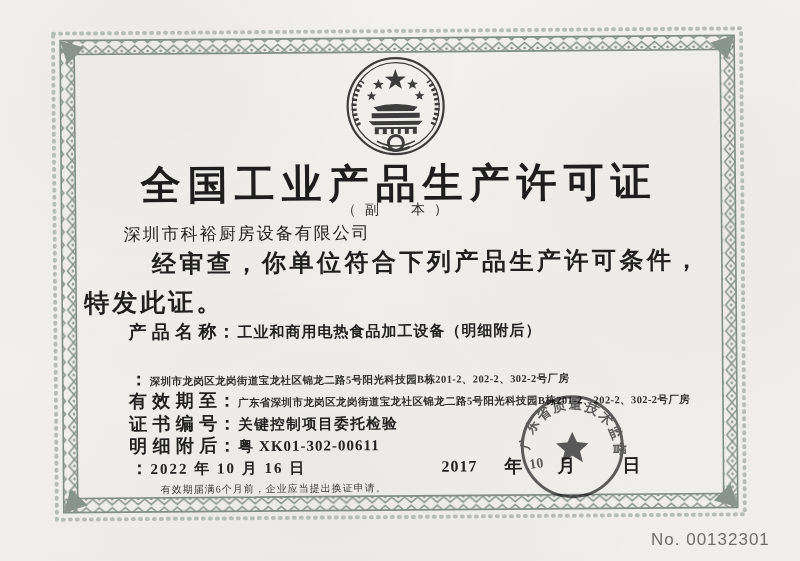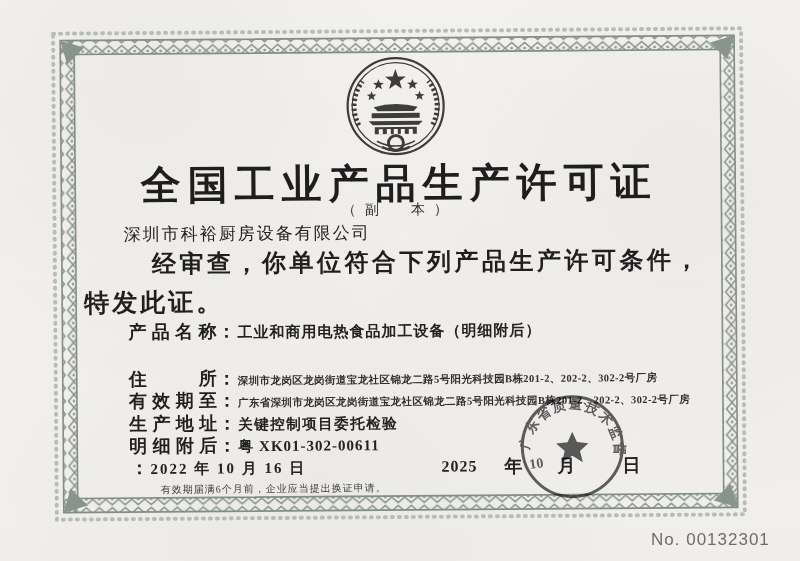--- a/index.html
+++ b/index.html
@@ -126,50 +126,49 @@
     <div class="body1">经审查，你单位符合下列产品生产许可条件，</div>
     <div class="body2">特发此证。</div>
 
     <div class="row" style="top:318px">
       <span class="flabel">产品名称</span>
         <span class="fcolon">：</span>
       <span class="fvalue v-product">工业和商用电热食品加工设备（明细附后）</span>
     </div>
 
     <div class="row" style="top:365px">
-      <span class="flabel">住所</span>
         <span class="fcolon">：</span>
       <span class="fvalue v-addr">深圳市龙岗区龙岗街道宝龙社区锦龙二路5号阳光科技园B栋201-2、202-2、302-2号厂房</span>
     </div>
 
     <div class="row" style="top:387px">
       <span class="flabel">有效期至</span>
         <span class="fcolon">：</span>
       <span class="fvalue v-addr">广东省深圳市龙岗区龙岗街道宝龙社区锦龙二路5号阳光科技园B栋201-2、202-2、302-2号厂房</span>
     </div>
 
     <div class="row" style="top:410px">
-      <span class="flabel">生产地址</span>
+      <span class="flabel">证书编号</span>
         <span class="fcolon">：</span>
       <span class="fvalue v-inspect">关键控制项目委托检验</span>
     </div>
 
     <div class="row" style="top:432px">
       <span class="flabel">明细附后</span>
         <span class="fcolon">：</span>
       <span class="fvalue v-certno">粤 XK01-302-00611</span>
     </div>
 
     <div class="row" style="top:454px">
         <span class="fcolon">：</span>
       <span class="fvalue v-expiry">2022 年 10 月 16 日</span>
     </div>
 
     <div class="issue">
-      <span class="yr">2025</span>
+      <span class="yr">2017</span>
       <span class="u-year">年</span>
       <span class="mo">10</span>
       <span class="u-month">月</span>
       <span class="u-day">日</span>
     </div>
 
     <div class="note">有效期届满6个月前，企业应当提出换证申请。</div>
 
     <svg class="stamp-svg" width="114" height="114" viewBox="0 0 114 114">
       <defs>

